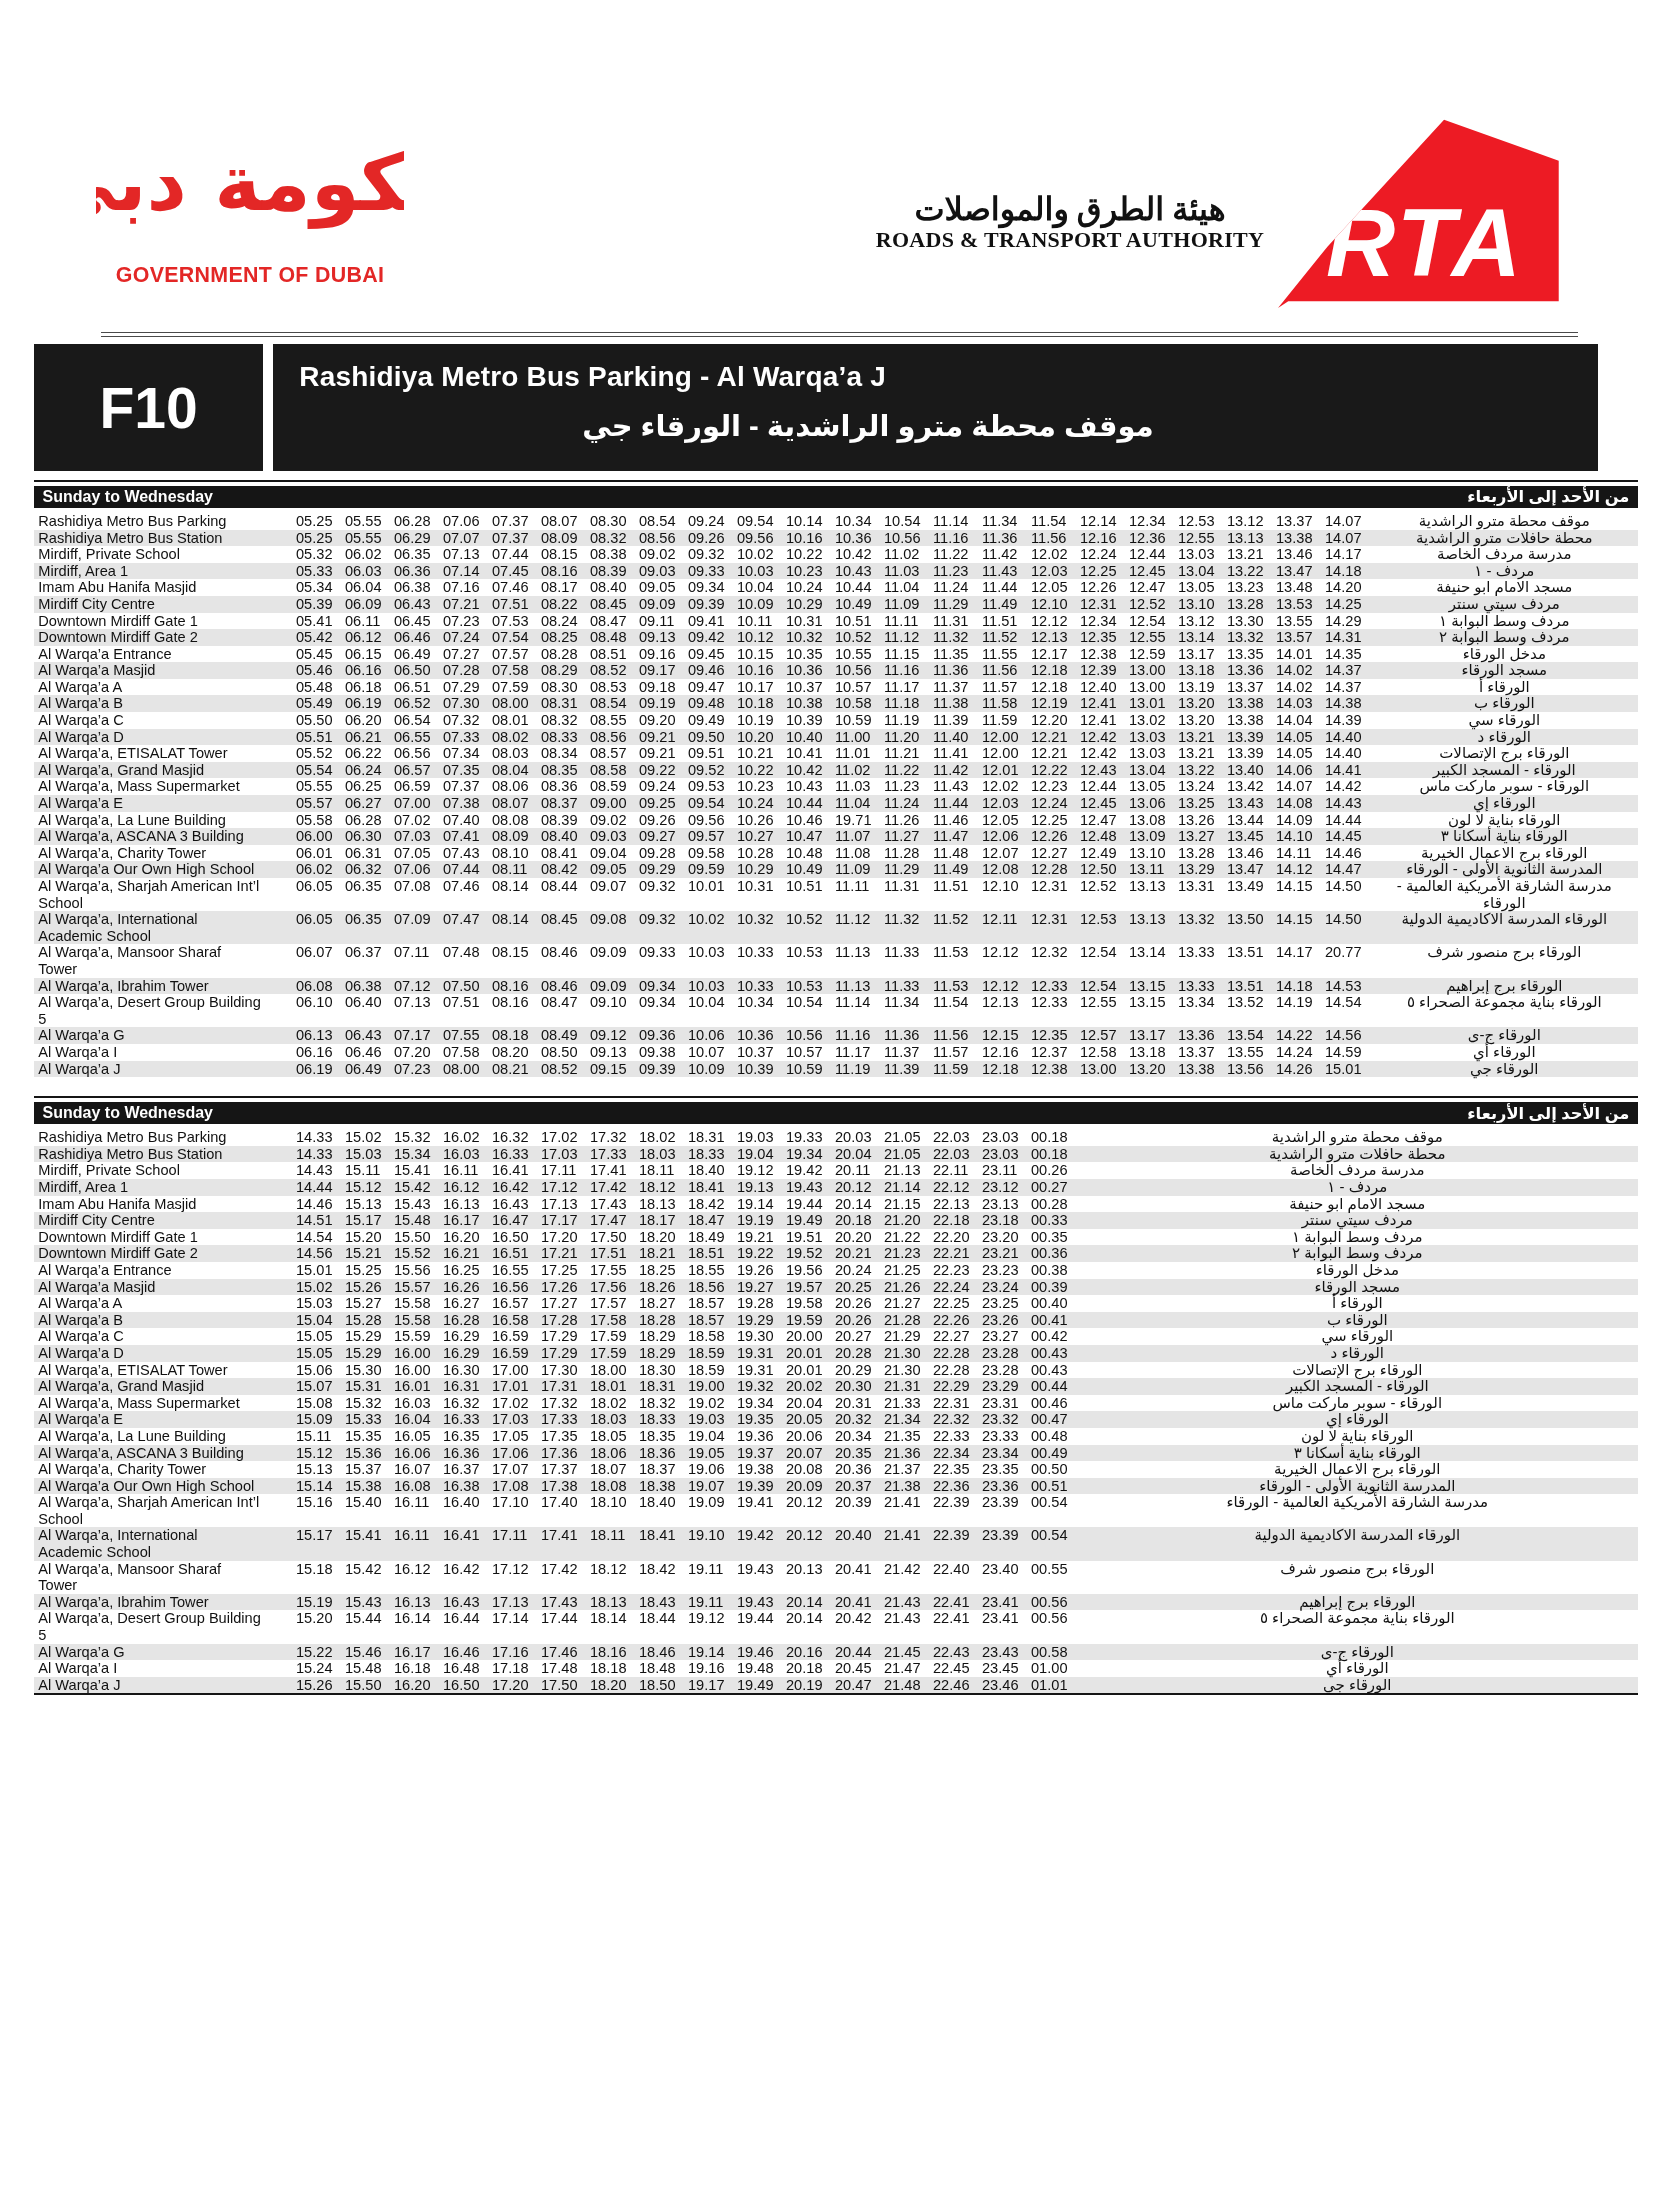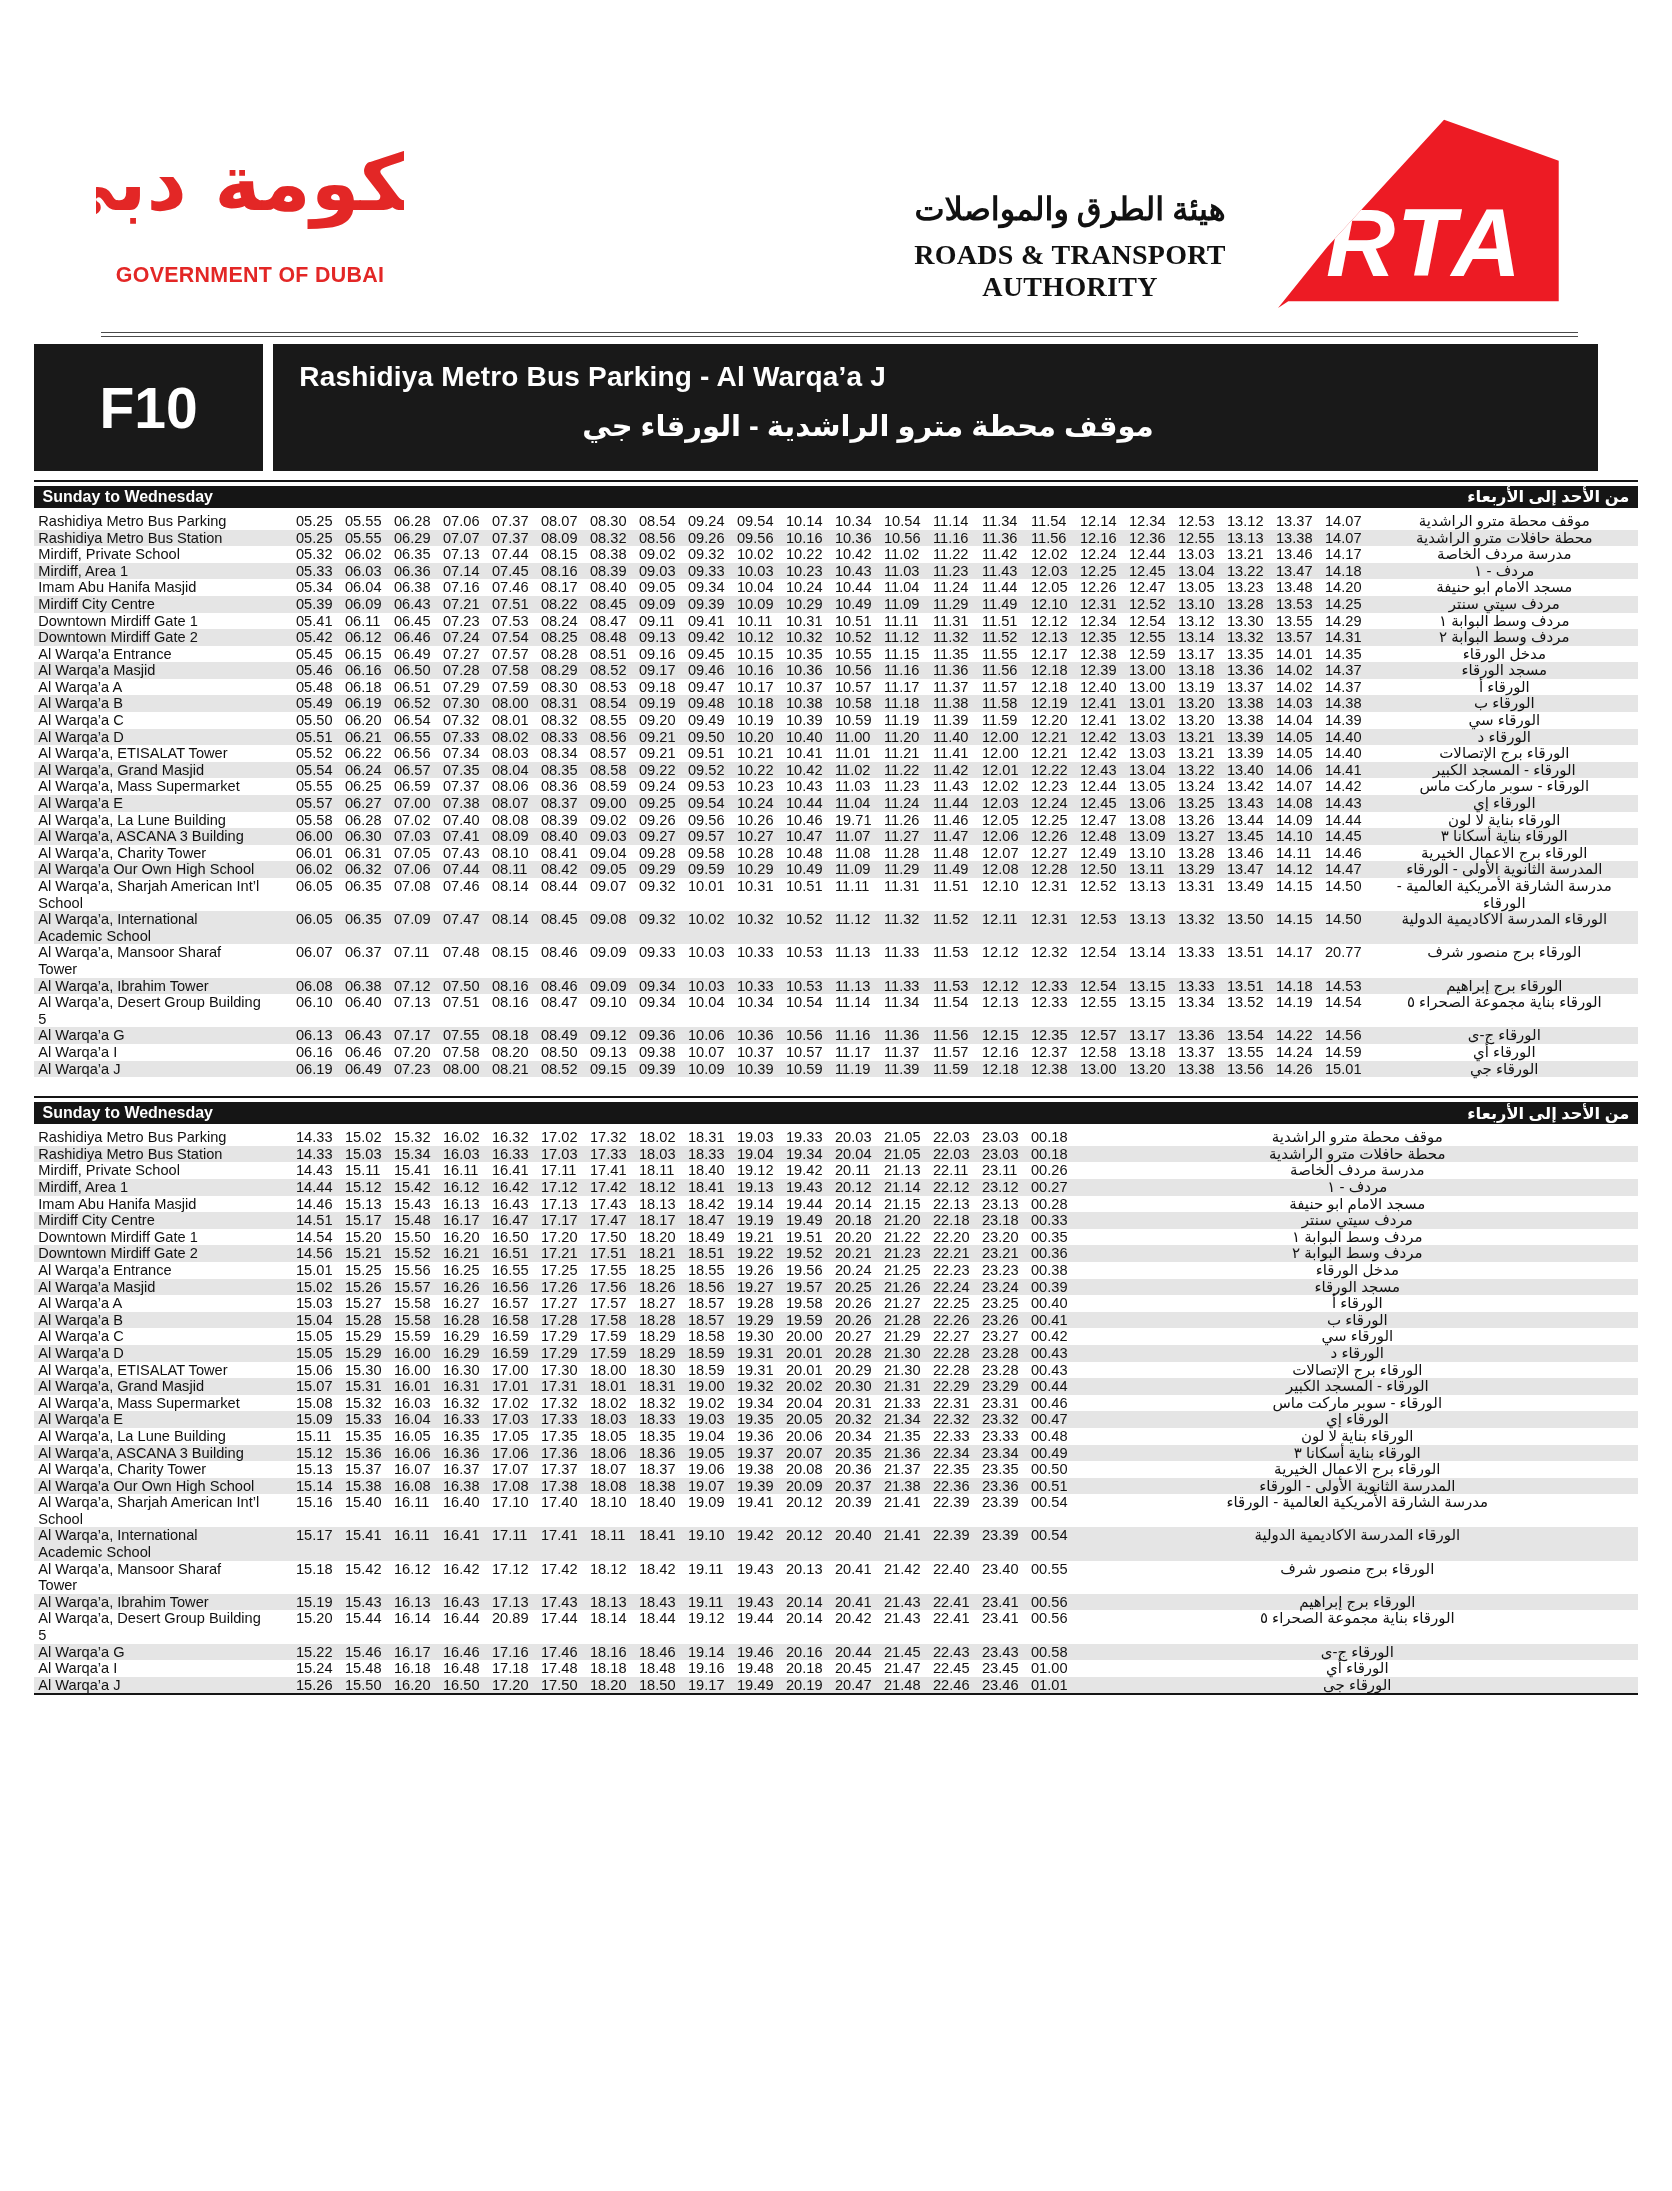--- a/index.html
+++ b/index.html
@@ -5,21 +5,21 @@
   html,body{margin:0;padding:0;background:#888;}
   .page{width:1673px;height:2192px;position:relative;background:#ffffff;overflow:hidden;
         font-family:"Liberation Sans","DejaVu Sans",sans-serif;color:#111;}
   
   .hdr{position:absolute;top:0;left:0;width:1673px;height:339px;}
   .gov-logo{position:absolute;left:96px;top:103px;width:308px;text-align:center;}
   .gov-callig{font-family:"DejaVu Sans",sans-serif;font-weight:bold;}
   .gov-caption{font-size:21.4px;font-weight:bold;letter-spacing:0.3px;margin-top:3.4px;}
   .auth{position:absolute;left:869px;top:193px;width:402px;text-align:center;font-family:Liberation Serif, serif;}
   .auth-ar{font-size:32px;font-weight:bold;direction:rtl;line-height:1.05;}
-  .auth-en{font-size:28px;font-weight:bold;letter-spacing:0.3px;margin-top:12px;}
+  .auth-en{font-size:22px;font-weight:bold;letter-spacing:0.3px;margin-top:0;}
   .rta-logo{position:absolute;left:1276px;top:118px;width:283px;height:190px;}
   
   .content{position:absolute;left:34px;top:332px;width:1604px;}
   .sep-line{height:2.6px;border-top:1.7px solid #4a4a4a;border-bottom:1.7px solid #4a4a4a;
             margin:0 60px 7.7px 67px;background:#fff;}
   .route-header{display:flex;height:127px;margin-bottom:8.6px;}
   .route-code-box{width:229px;background:#191919;color:#fff;display:flex;align-items:center;
                   justify-content:center;font-size:57px;font-weight:bold;}
   .route-gap{width:10.3px;}
   .route-title-box{flex:1;margin-right:40px;background:#191919;color:#fff;padding:17px 0 0 26px;}
@@ -1411,21 +1411,21 @@
           <div class="cell time">00.56</div>
           <div class="cell name-ar">الورقاء برج إبراهيم</div>
         </div>
         <div class="row" style="grid-template-columns: 262px repeat(16, 49px) 1fr;">
           <div class="cell name-en">Al Warqa’a, Desert Group Building
 5</div>
           <div class="cell time">15.20</div>
           <div class="cell time">15.44</div>
           <div class="cell time">16.14</div>
           <div class="cell time">16.44</div>
-          <div class="cell time">20.89</div>
+          <div class="cell time">17.14</div>
           <div class="cell time">17.44</div>
           <div class="cell time">18.14</div>
           <div class="cell time">18.44</div>
           <div class="cell time">19.12</div>
           <div class="cell time">19.44</div>
           <div class="cell time">20.14</div>
           <div class="cell time">20.42</div>
           <div class="cell time">21.43</div>
           <div class="cell time">22.41</div>
           <div class="cell time">23.41</div>

